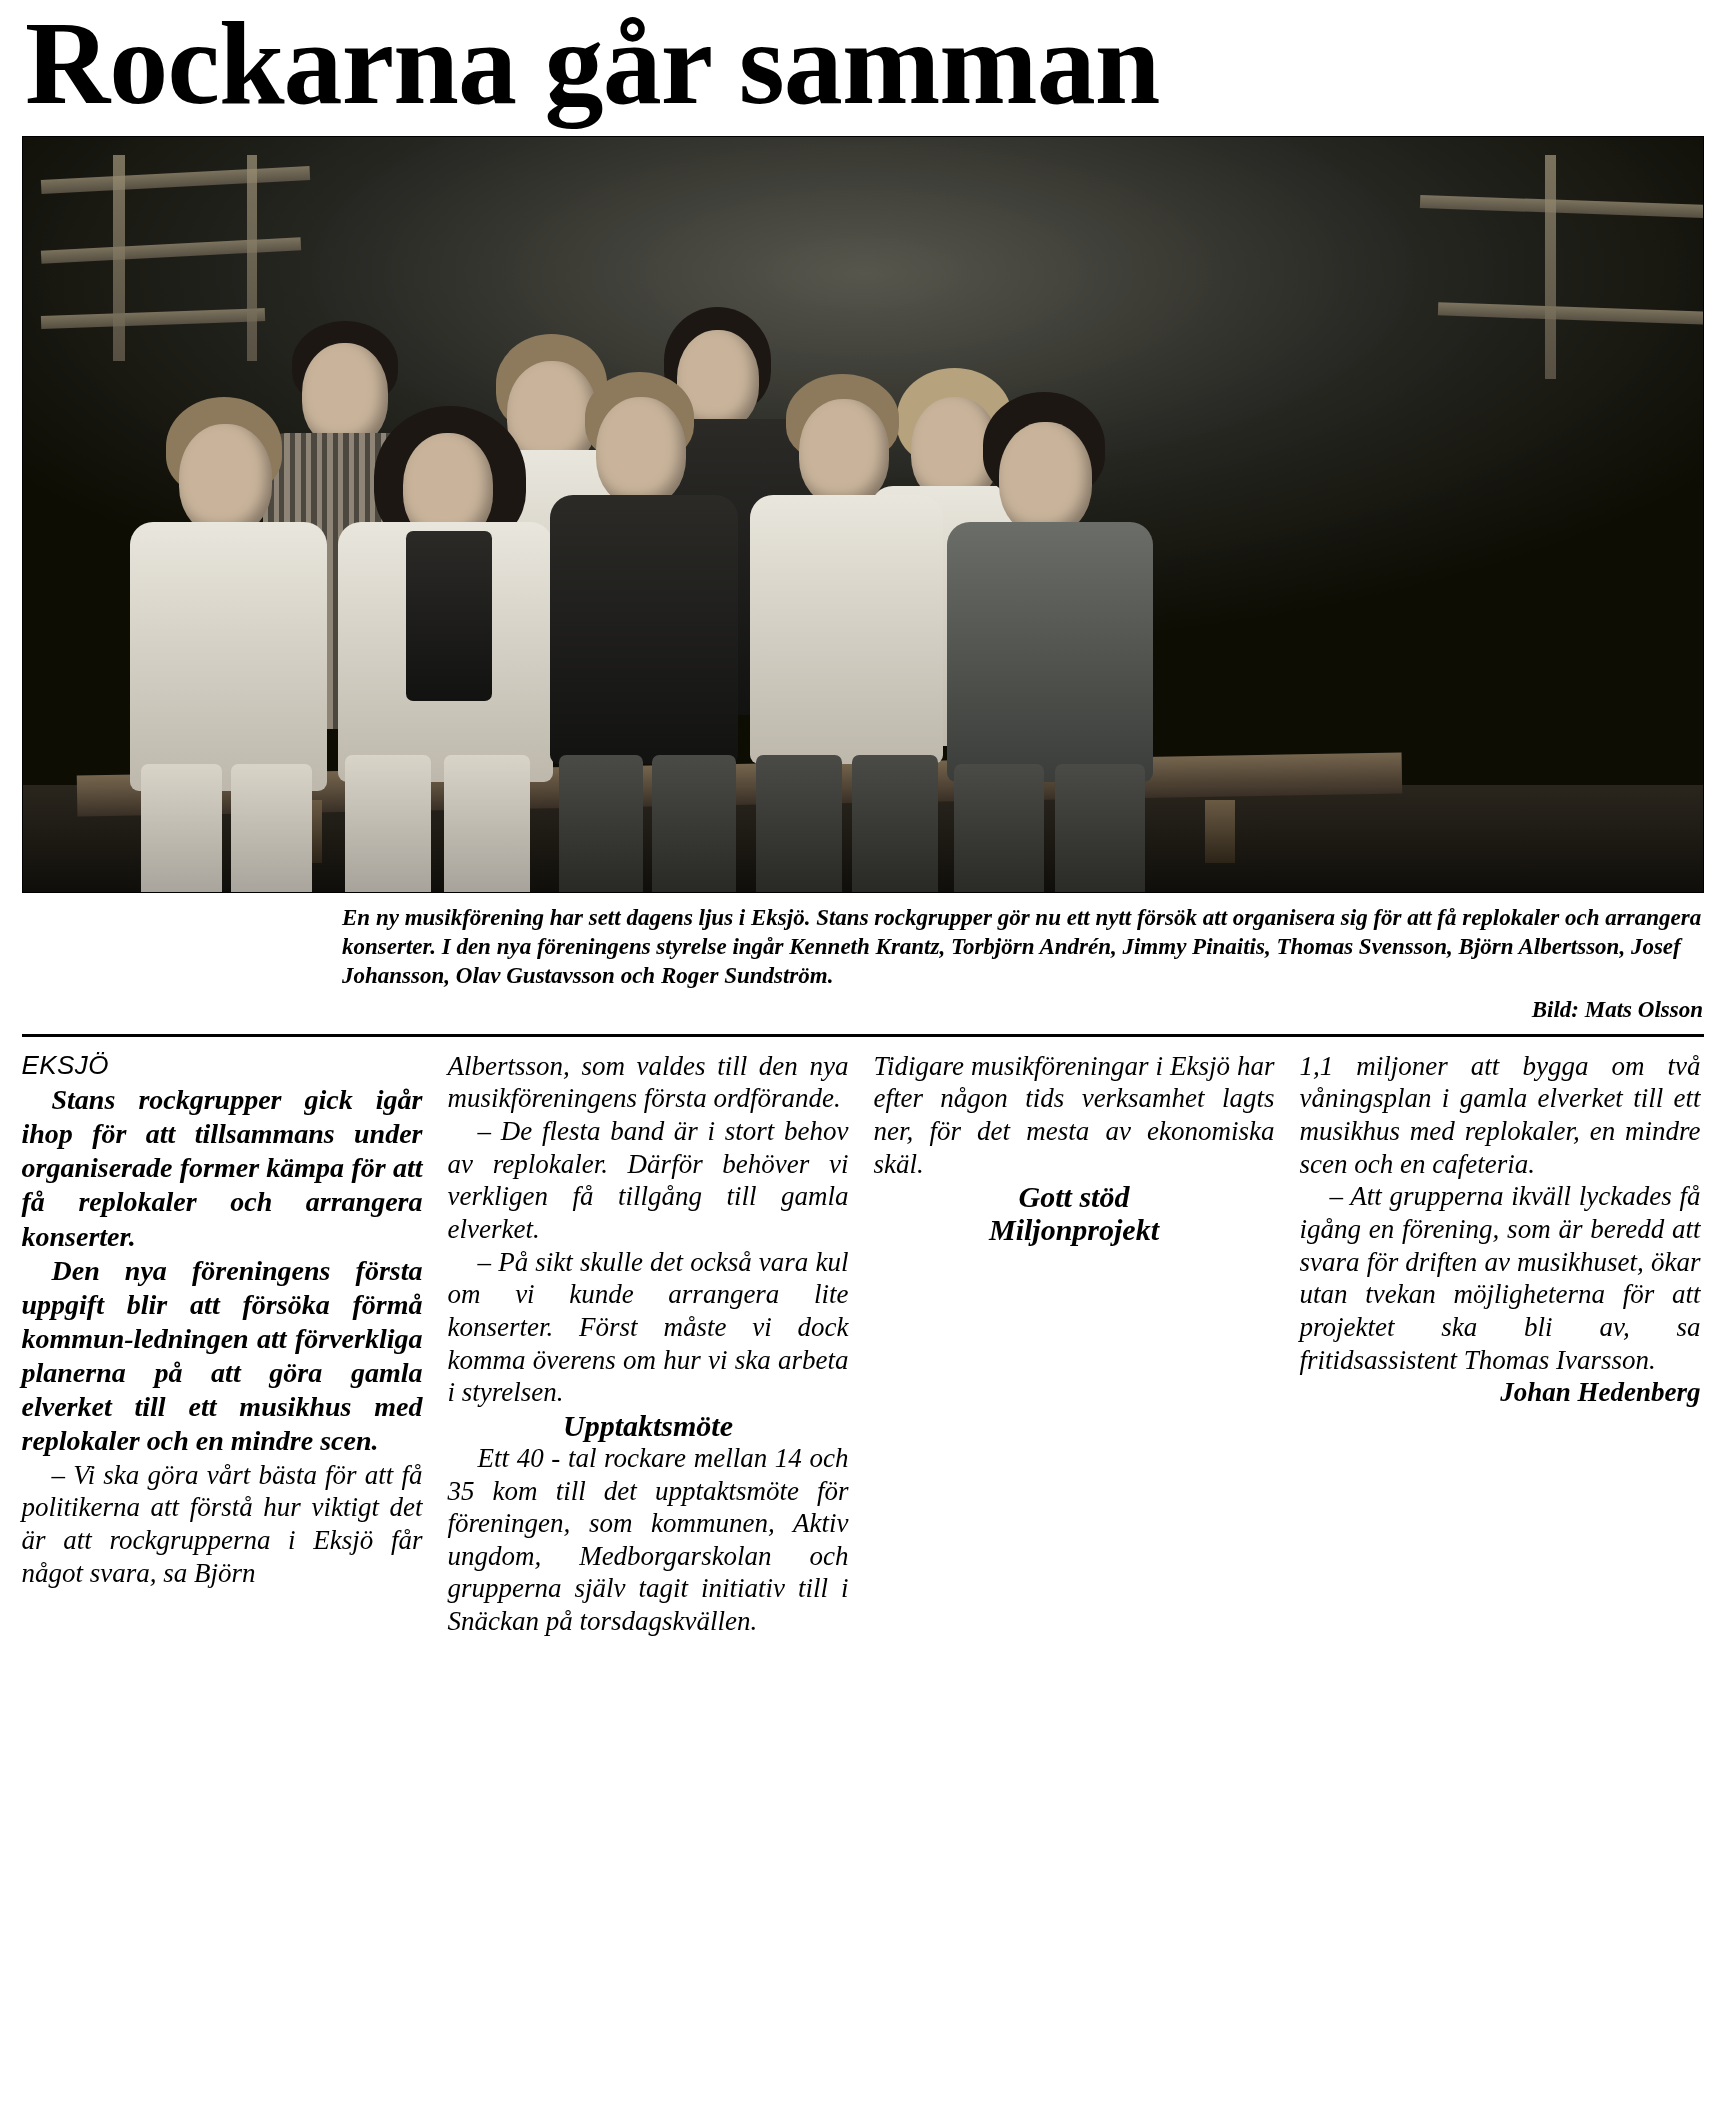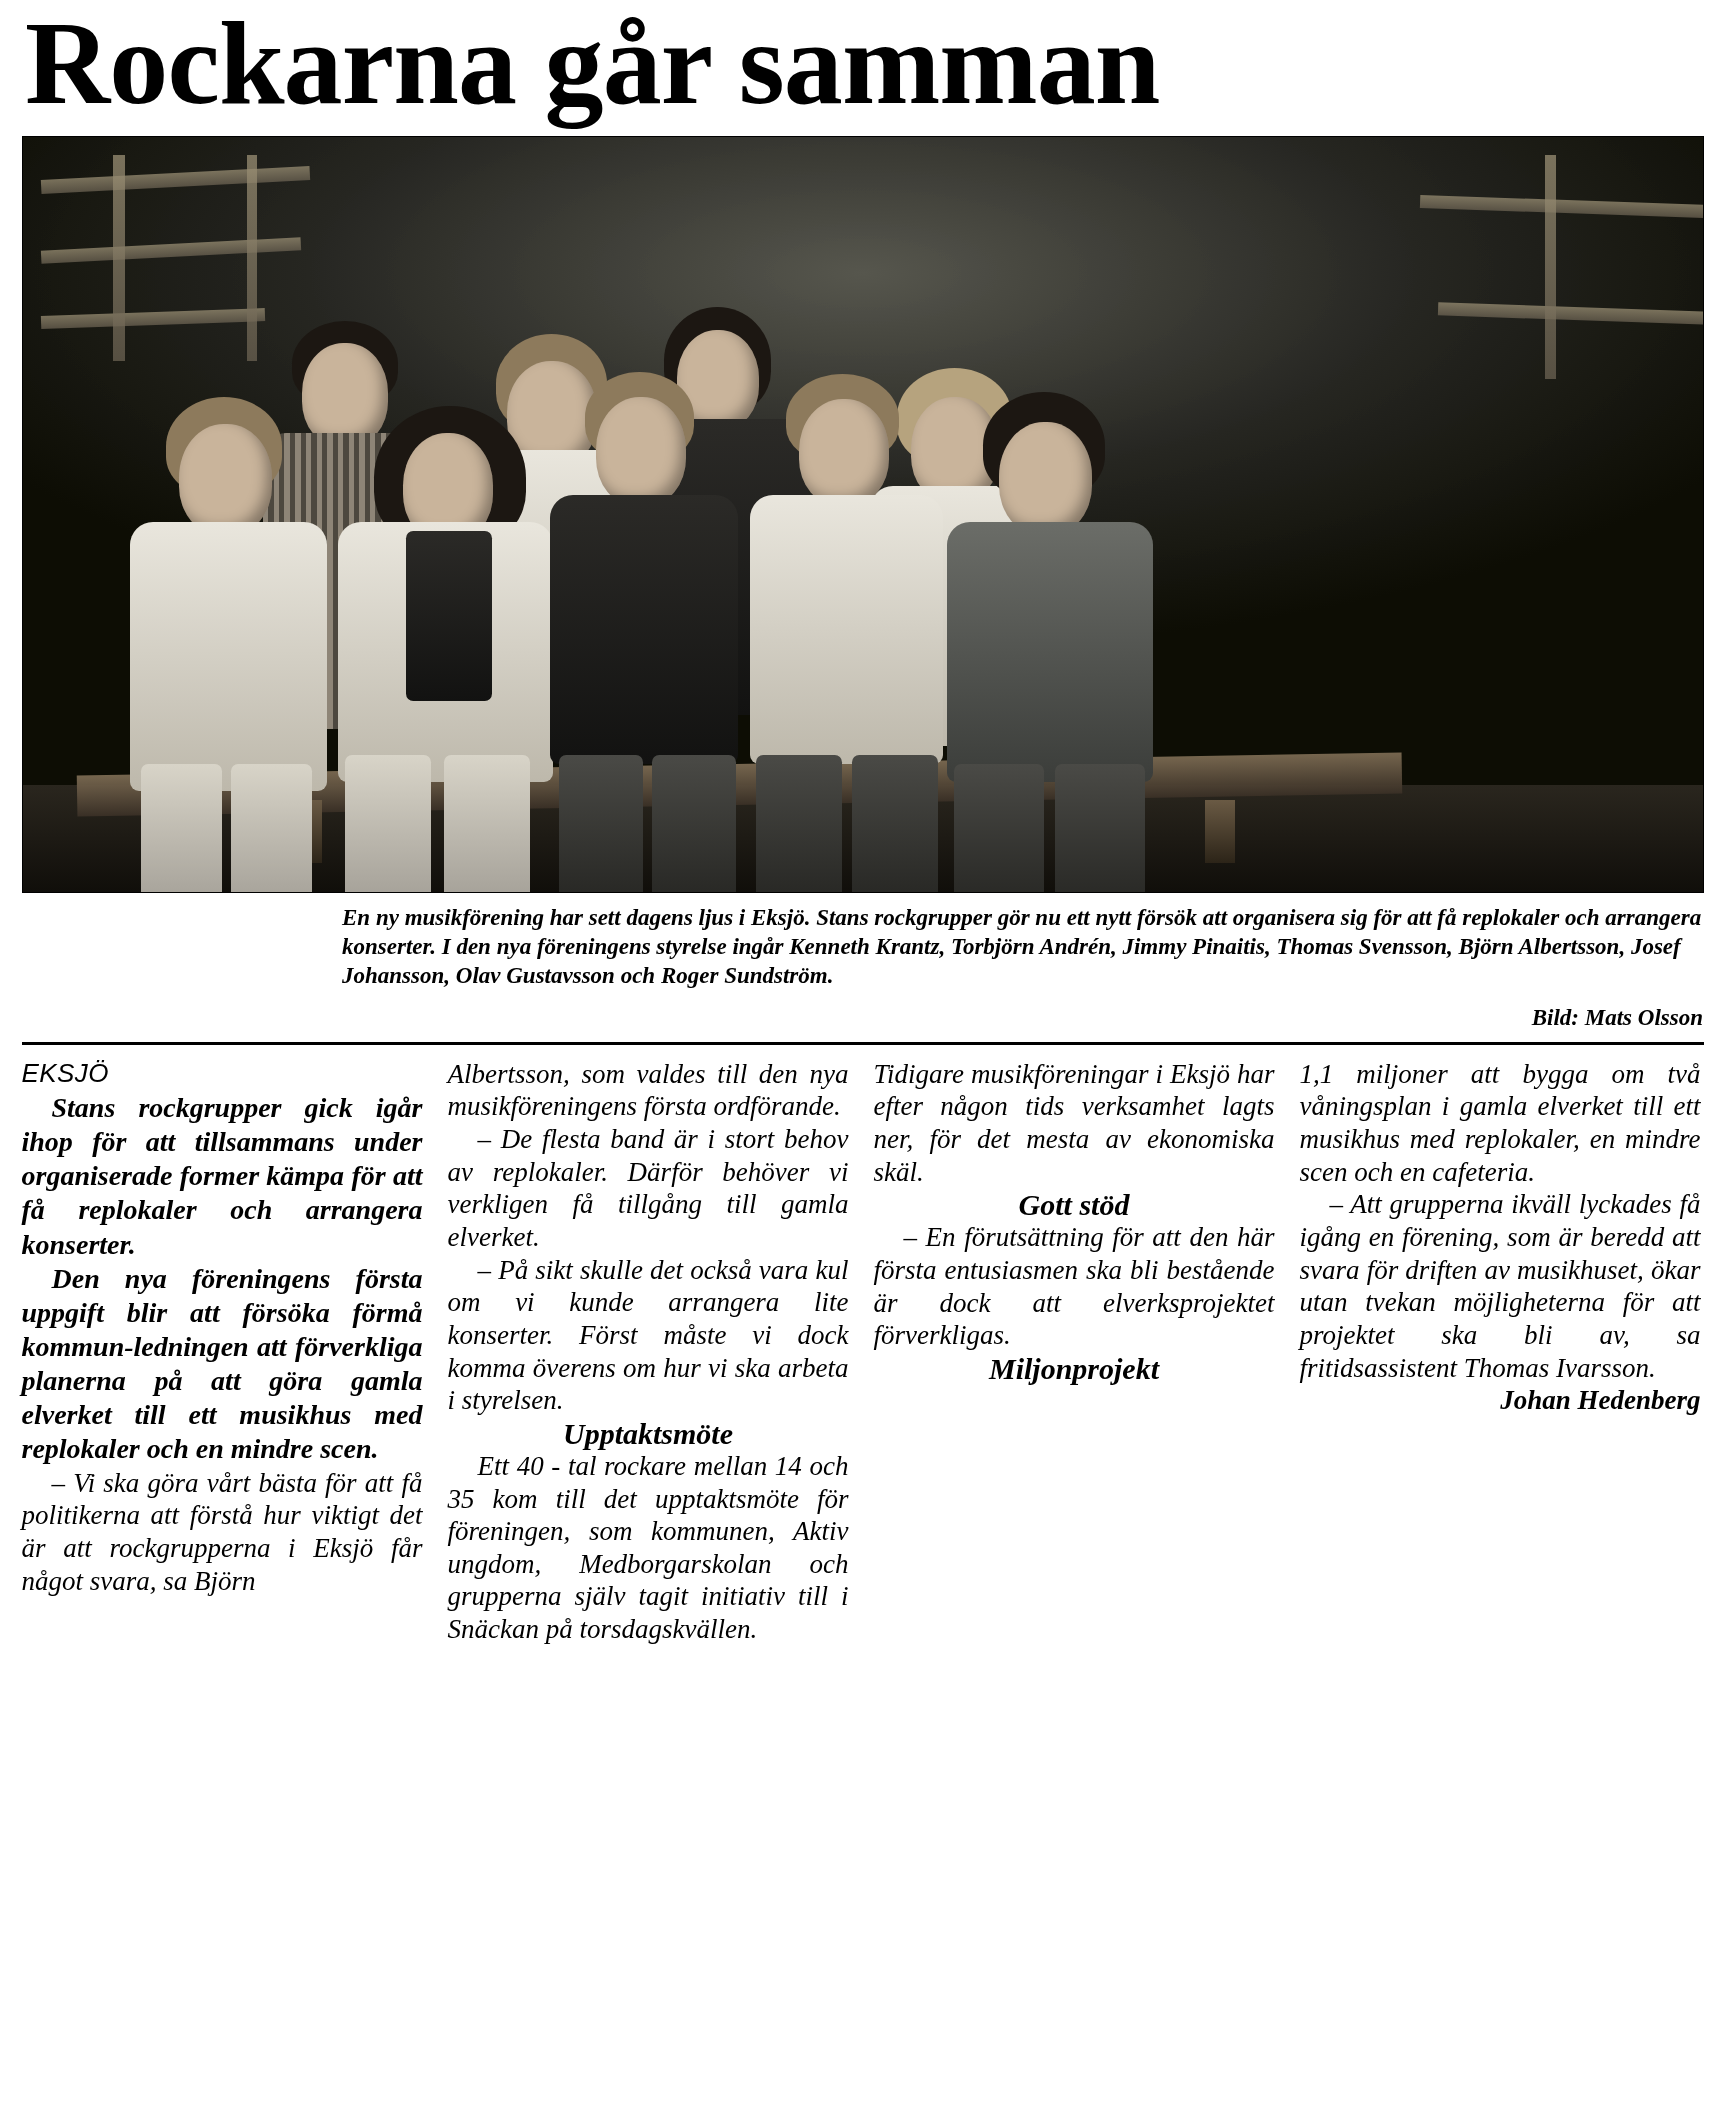--- a/index.html
+++ b/index.html
@@ -279,21 +279,21 @@
       <div class="hair" style="left:960px; top:255px; width:122px; height:107px;"></div>
       <div class="head" style="left:976px; top:285px; width:93px; height:113px;"></div>
       <div class="body denim" style="left:924px; top:385px; width:206px; height:260px;"></div>
       <div class="legs dark" style="left:931px; top:627px; width:90px; height:157px;"></div>
       <div class="legs dark" style="left:1032px; top:627px; width:90px; height:157px;"></div>
 
     </div>
   </div>
 
   <div class="caption">En ny musikförening har sett dagens ljus i Eksjö. Stans rockgrupper gör nu ett nytt försök att organisera sig för att få replokaler och arrangera konserter. I den nya föreningens styrelse ingår Kenneth Krantz, Torbjörn Andrén, Jimmy Pinaitis, Thomas Svensson, Björn Albertsson, Josef Johansson, Olav Gustavsson och Roger Sundström.</div>
-  <div class="caption credit" style="margin-top:14px;">Bild: Mats Olsson</div>
+  <div class="caption credit" style="margin-top:6px;">Bild: Mats Olsson</div>
 
   <div class="rule"></div>
 
   <div class="columns">
 
     <div class="col">
       <div class="dateline">EKSJÖ</div>
       <p class="lead">Stans rockgrupper gick igår ihop för att tillsammans under organiserade former kämpa för att få replokaler och arrangera konserter.</p>
       <p class="lead">Den nya föreningens första uppgift blir att försöka förmå kommun-ledningen att förverkliga planerna på att göra gamla elverket till ett musikhus med replokaler och en mindre scen.</p>
       <p class="indent">– Vi ska göra vårt bästa för att få politikerna att förstå hur viktigt det är att rockgrupperna i Eksjö får något svara, sa Björn</p>
@@ -303,21 +303,20 @@
       <p>Albertsson, som valdes till den nya musikföreningens första ordförande.</p>
       <p class="indent">– De flesta band är i stort behov av replokaler. Därför behöver vi verkligen få tillgång till gamla elverket.</p>
       <p class="indent">– På sikt skulle det också vara kul om vi kunde arrangera lite konserter. Först måste vi dock komma överens om hur vi ska arbeta i styrelsen.</p>
       <p class="sub">Upptaktsmöte</p>
       <p class="indent">Ett 40 - tal rockare mellan 14 och 35 kom till det upptaktsmöte för föreningen, som kommunen, Aktiv ungdom, Medborgarskolan och grupperna själv tagit initiativ till i Snäckan på torsdagskvällen.</p>
     </div>
 
     <div class="col">
       <p>Tidigare musikföreningar i Eksjö har efter någon tids verksamhet lagts ner, för det mesta av ekonomiska skäl.</p>
       <p class="sub">Gott stöd</p>
-      <p class="indent">– En förutsättning för att den här första entusiasmen ska bli bestående är dock att elverksprojektet förverkligas.</p>
       <p class="sub">Miljonprojekt</p>
     </div>
 
     <div class="col">
       <p>1,1 miljoner att bygga om två våningsplan i gamla elverket till ett musikhus med replokaler, en mindre scen och en cafeteria.</p>
       <p class="indent">– Att grupperna ikväll lyckades få igång en förening, som är beredd att svara för driften av musikhuset, ökar utan tvekan möjligheterna för att projektet ska bli av, sa fritidsassistent Thomas Ivarsson.</p>
       <p class="byline">Johan Hedenberg</p>
     </div>
 
   </div>

